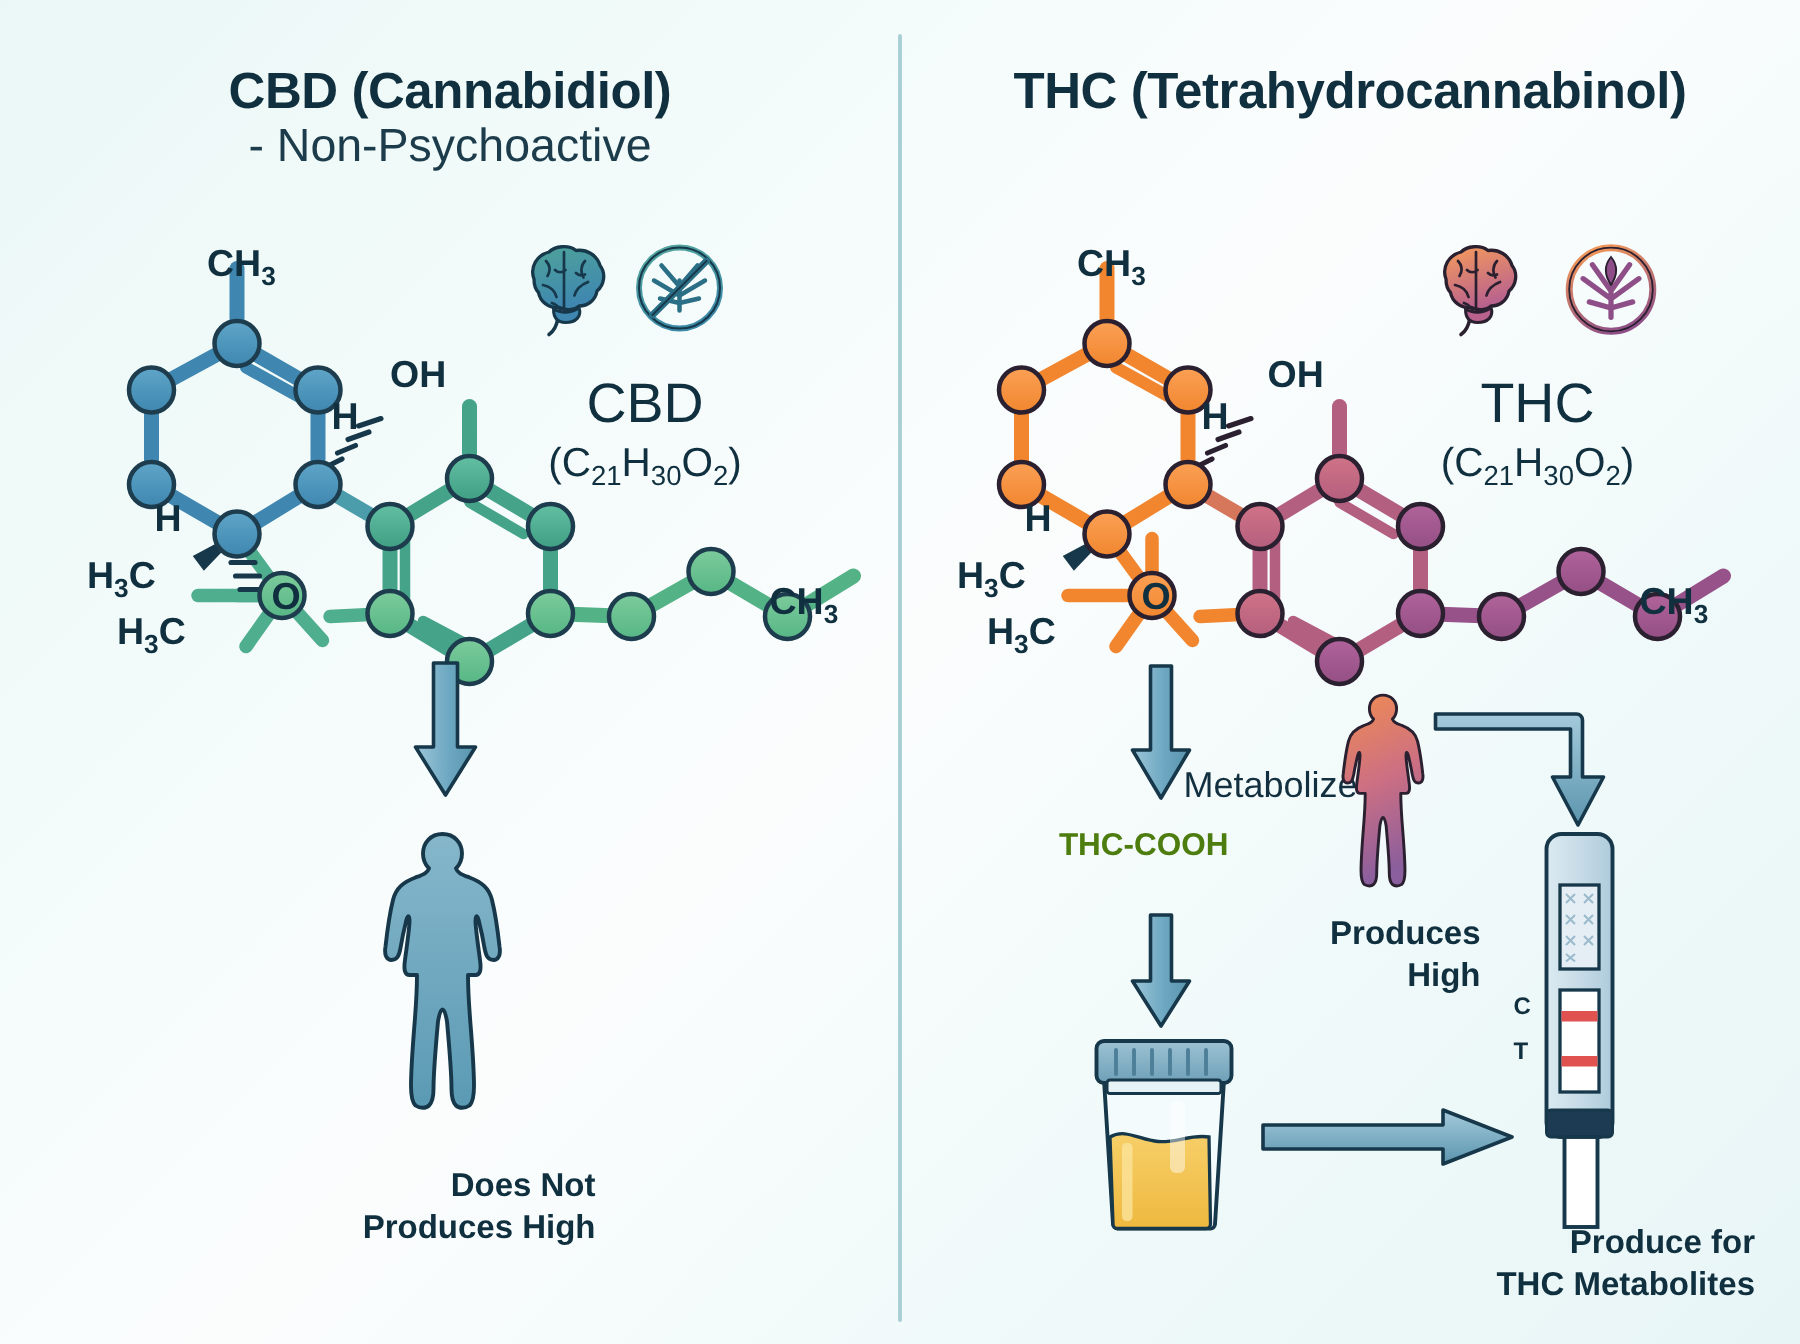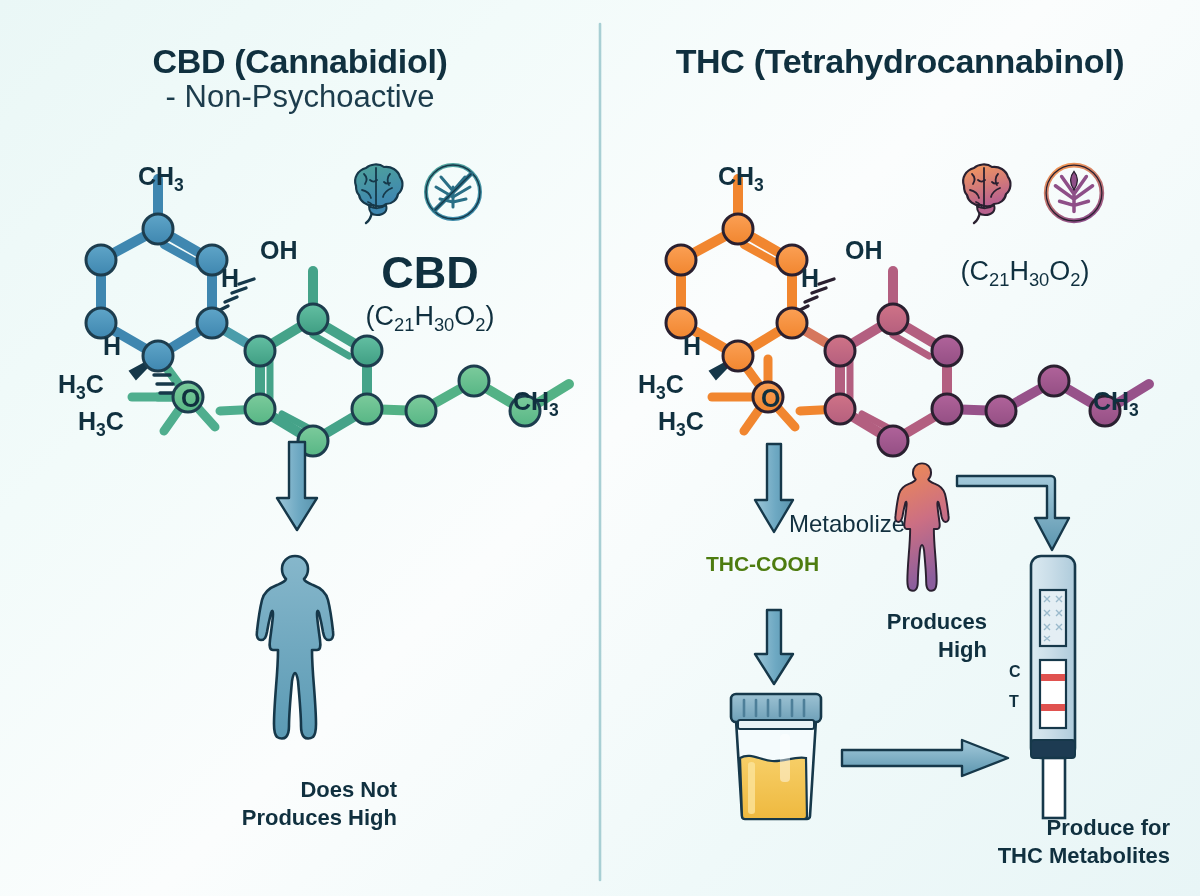--- a/index.html
+++ b/index.html
@@ -15,21 +15,21 @@
   .ctr{text-align:center;}
 
   .title-main{
     font-weight:bold;font-size:34px;letter-spacing:-0.3px;color:#10303f;
     line-height:1.05;white-space:nowrap;
   }
   .title-sub{
     font-size:31px;color:#1c3c4c;line-height:1.12;white-space:nowrap;font-weight:400;
   }
   .mol-name{
-    font-weight:bold;font-size:45px;color:#10303f;line-height:1;
+    font-weight:normal;font-size:37px;color:#10303f;line-height:1;
   }
   .mol-formula{
     font-size:27px;color:#10303f;line-height:1;white-space:nowrap;
   }
   .mol-formula sub{font-size:0.68em;}
 
   .atom-label{
     font-weight:bold;font-size:25px;color:#10303f;line-height:1;white-space:nowrap;
   }
   .atom-label sub{font-size:0.7em;}
@@ -343,20 +343,21 @@
           <stop offset="100%" stop-color="#8e4f88"></stop>
         </linearGradient>
       </defs>
     <circle cx="31" cy="31" r="27" fill="none" stroke="url(#lfR)" stroke-width="4.5"></circle>
     <circle cx="31" cy="31" r="27" fill="none" stroke="#2a2030" stroke-width="1.2"></circle>
     <path d="M31 49V28 M31 32 19 15 M31 32 43 15 M31 37 13 24 M31 37 49 24 M31 43 17 39 M31 43 45 39" fill="none" stroke="#8e4f88" stroke-width="3.4" stroke-linecap="round"></path>
     <path d="M31 28c-4-6-5-12-0-18 5 6 4 12 0 18z" fill="#8e4f88" stroke="#2a2030" stroke-width="1.2"></path>
   </svg>
 
   <div class="abs ctr" style="left:935px;top:246px;width:180px;">
+    <div class="mol-name">THC</div>
     <div class="mol-formula" style="margin-top:8px;">(C<sub>21</sub>H<sub>30</sub>O<sub>2</sub>)</div>
   </div>
 
   <svg class="abs" style="left:752px;top:440px;" width="48" height="92">
     <defs>
         <linearGradient id="arrM" x1="0" y1="0" x2="1" y2="0">
       <stop offset="0%" stop-color="#9dc6d8"></stop>
           <stop offset="55%" stop-color="#6da8c2"></stop>
           <stop offset="100%" stop-color="#5993ac"></stop>
         </linearGradient>

